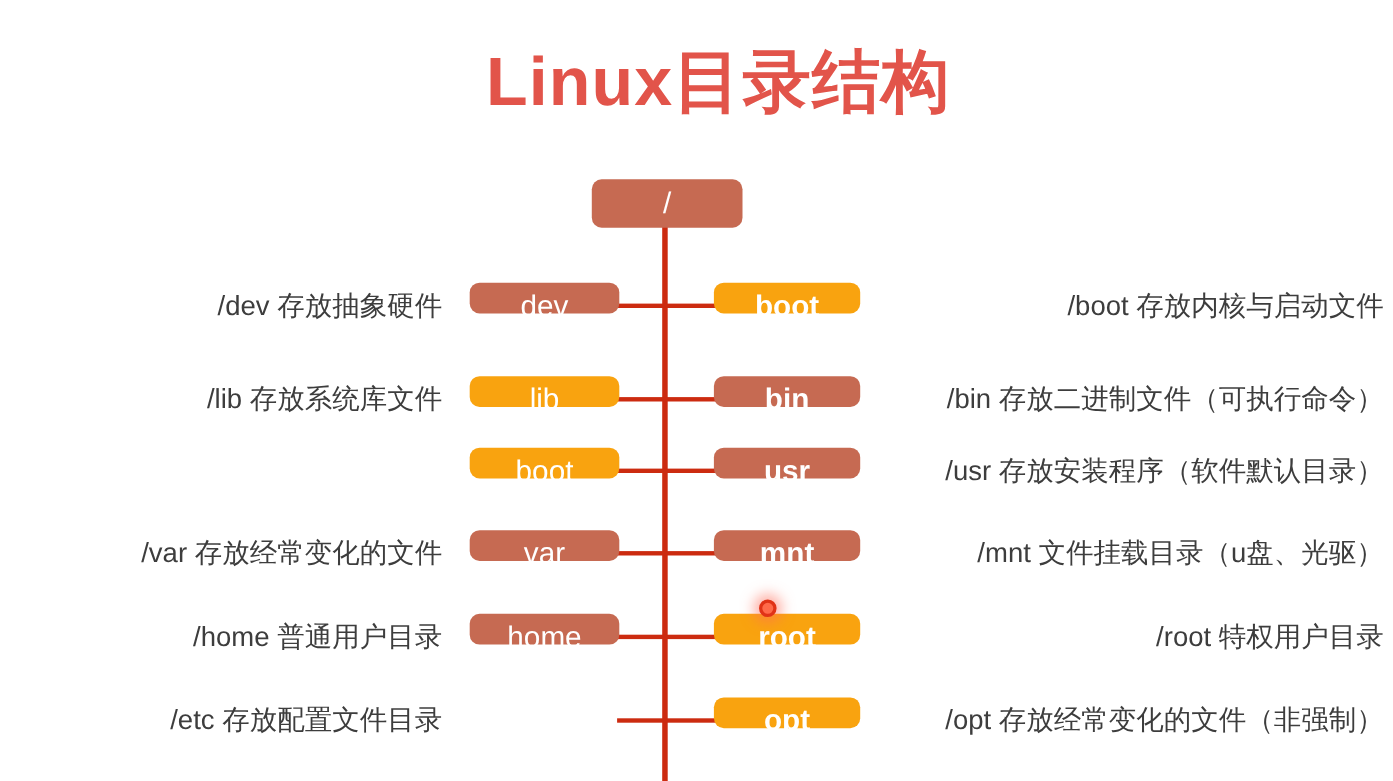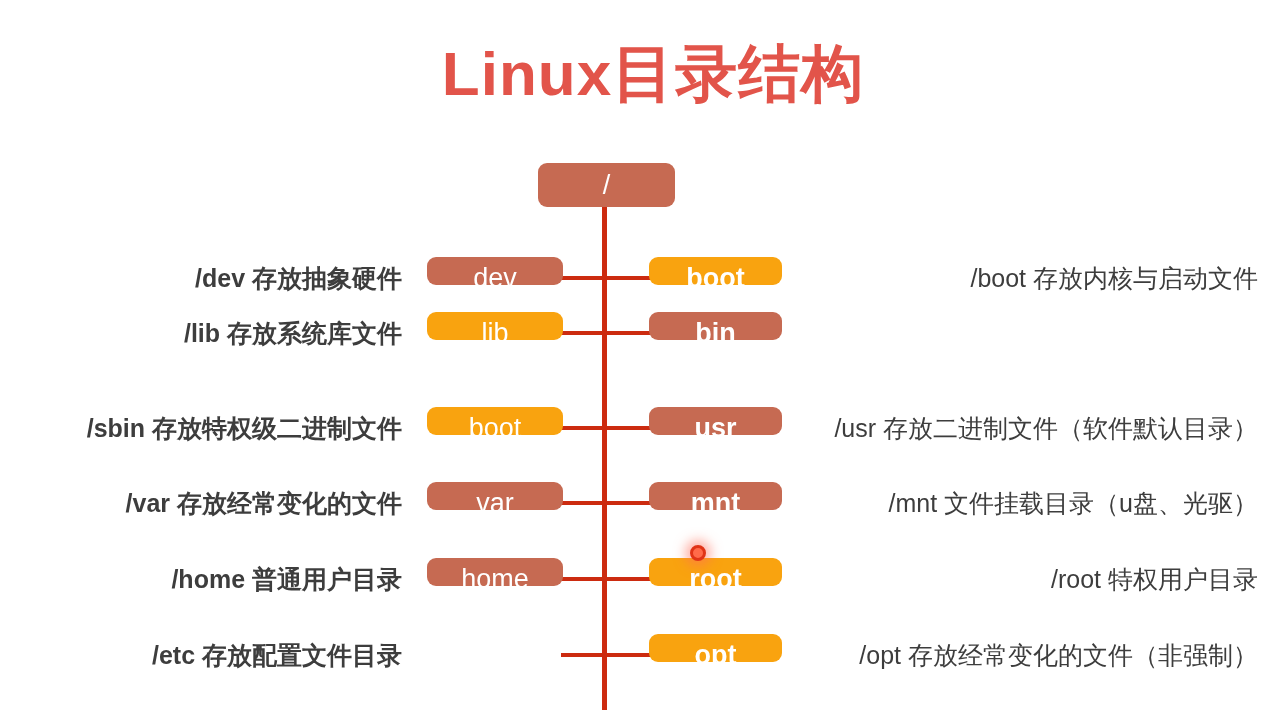--- a/index.html
+++ b/index.html
@@ -50,21 +50,20 @@
     background:var(--line_red);
   }
   .left-node{left:427px;width:136px;}
   .right-node{left:649px;width:133px;font-weight:bold;}
   .left-label{
     position:absolute;left:0;top:0;
     width:402px;height:42px;
     text-align:right;
     font-size:25px;line-height:42px;
     color:var(--label_gray);
-    font-weight:bold;
   }
   .right-label{
     position:absolute;left:808px;top:0;
     width:450px;height:42px;
     text-align:right;
     font-size:25px;line-height:42px;
     color:var(--label_gray);
     white-space:nowrap;
   }
   .pointer-dot{
@@ -89,33 +88,33 @@
   <div class="node root-node" data-color="terracotta">/</div>
 
   <div class="row" style="top:257px">
     <div class="left-label">/dev 存放抽象硬件</div>
     <div class="connector"></div>
     <div class="node left-node" data-color="terracotta">dev</div>
     <div class="node right-node" data-color="orange">boot</div>
     <div class="right-label">/boot 存放内核与启动文件</div>
   </div>
 
-  <div class="row" style="top:312px">
+  <div class="row" style="top:342px">
     <div class="left-label">/lib 存放系统库文件</div>
     <div class="connector"></div>
     <div class="node left-node" data-color="orange">lib</div>
     <div class="node right-node" data-color="terracotta">bin</div>
+    <div class="right-label">/bin 存放二进制文件（可执行命令）</div>
   </div>
 
   <div class="row" style="top:407px">
-    <div class="left-label">/sbin 存放特权级二进制文件</div>
     <div class="connector"></div>
     <div class="node left-node" data-color="orange">boot</div>
     <div class="node right-node" data-color="terracotta">usr</div>
-    <div class="right-label">/usr 存放二进制文件（软件默认目录）</div>
+    <div class="right-label">/usr 存放安装程序（软件默认目录）</div>
   </div>
 
   <div class="row" style="top:558px">
     <div class="left-label">/home 普通用户目录</div>
     <div class="connector"></div>
     <div class="node left-node" data-color="terracotta">home</div>
     <div class="node right-node" data-color="orange">root</div>
     <div class="right-label">/root 特权用户目录</div>
   </div>
 

